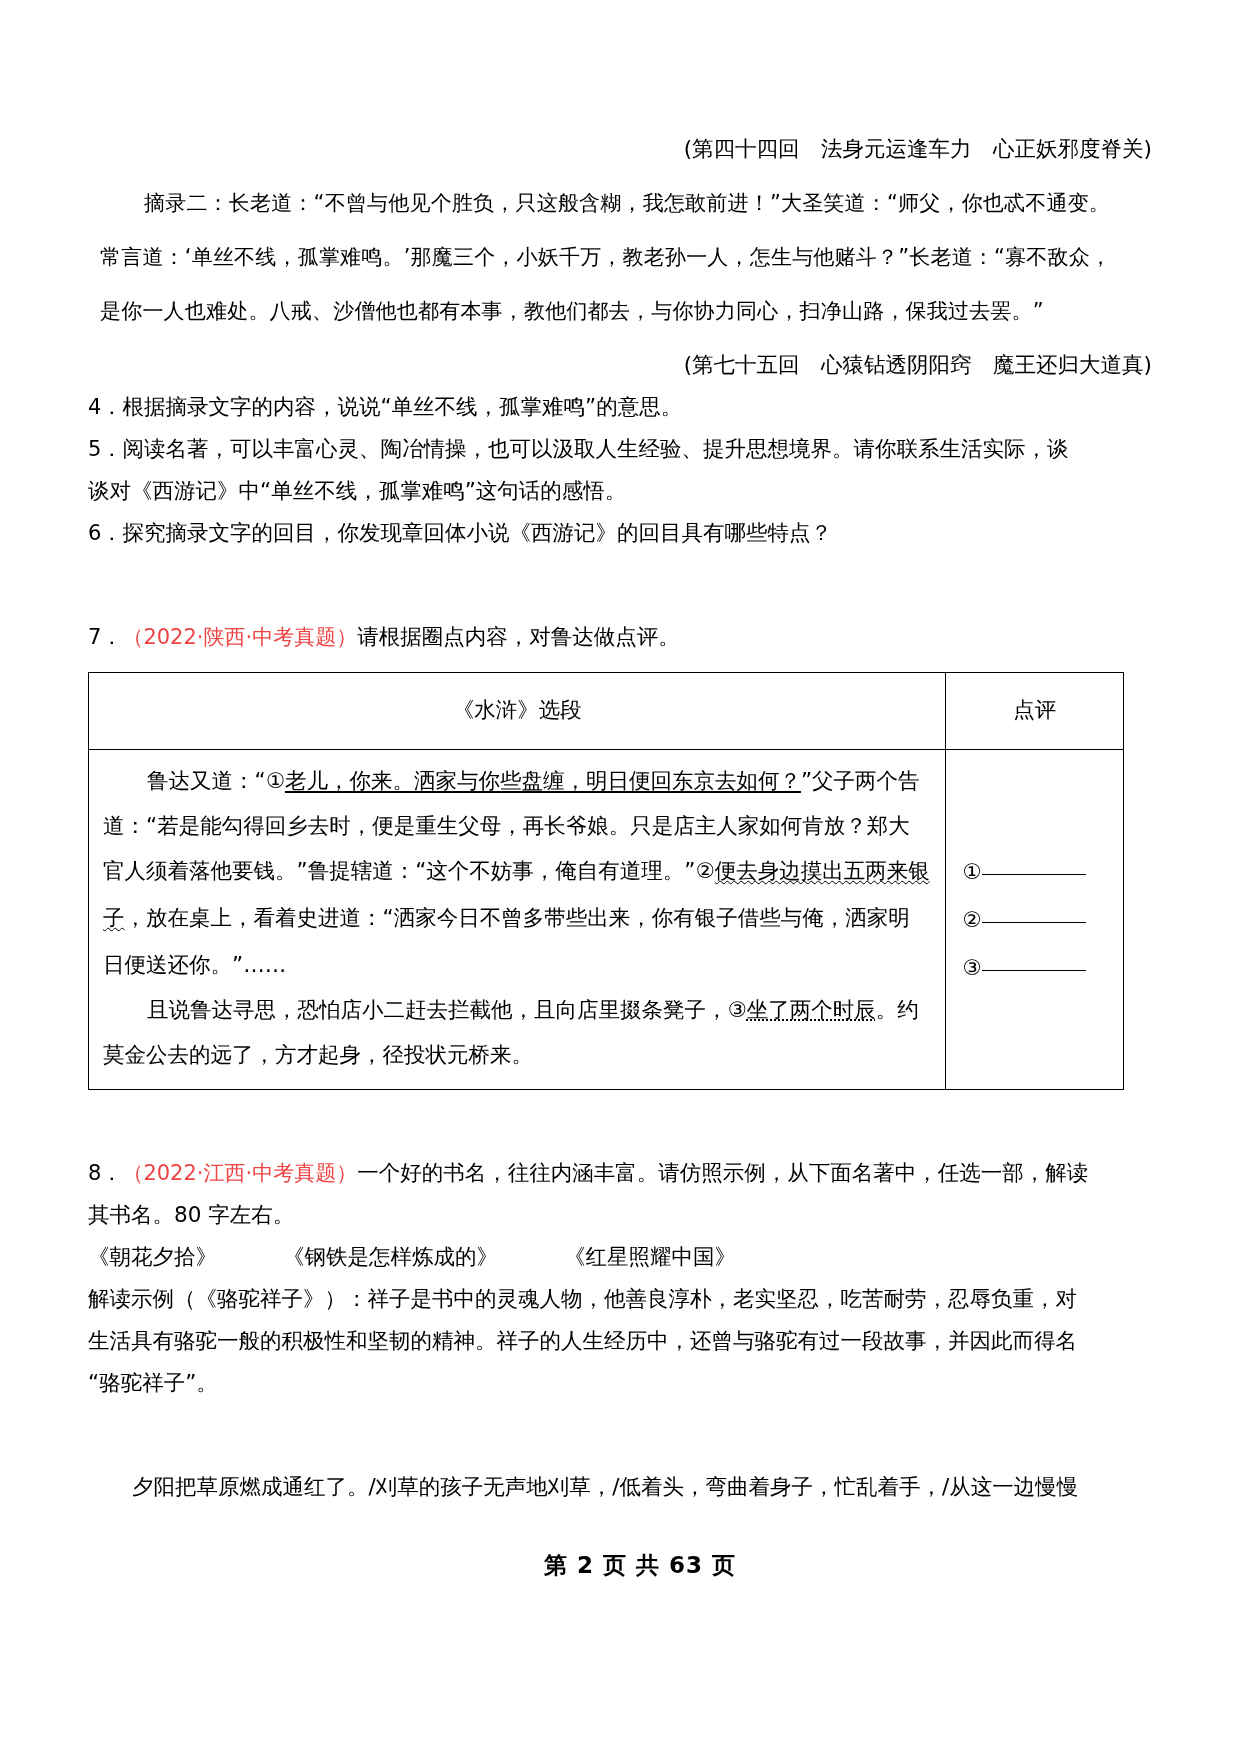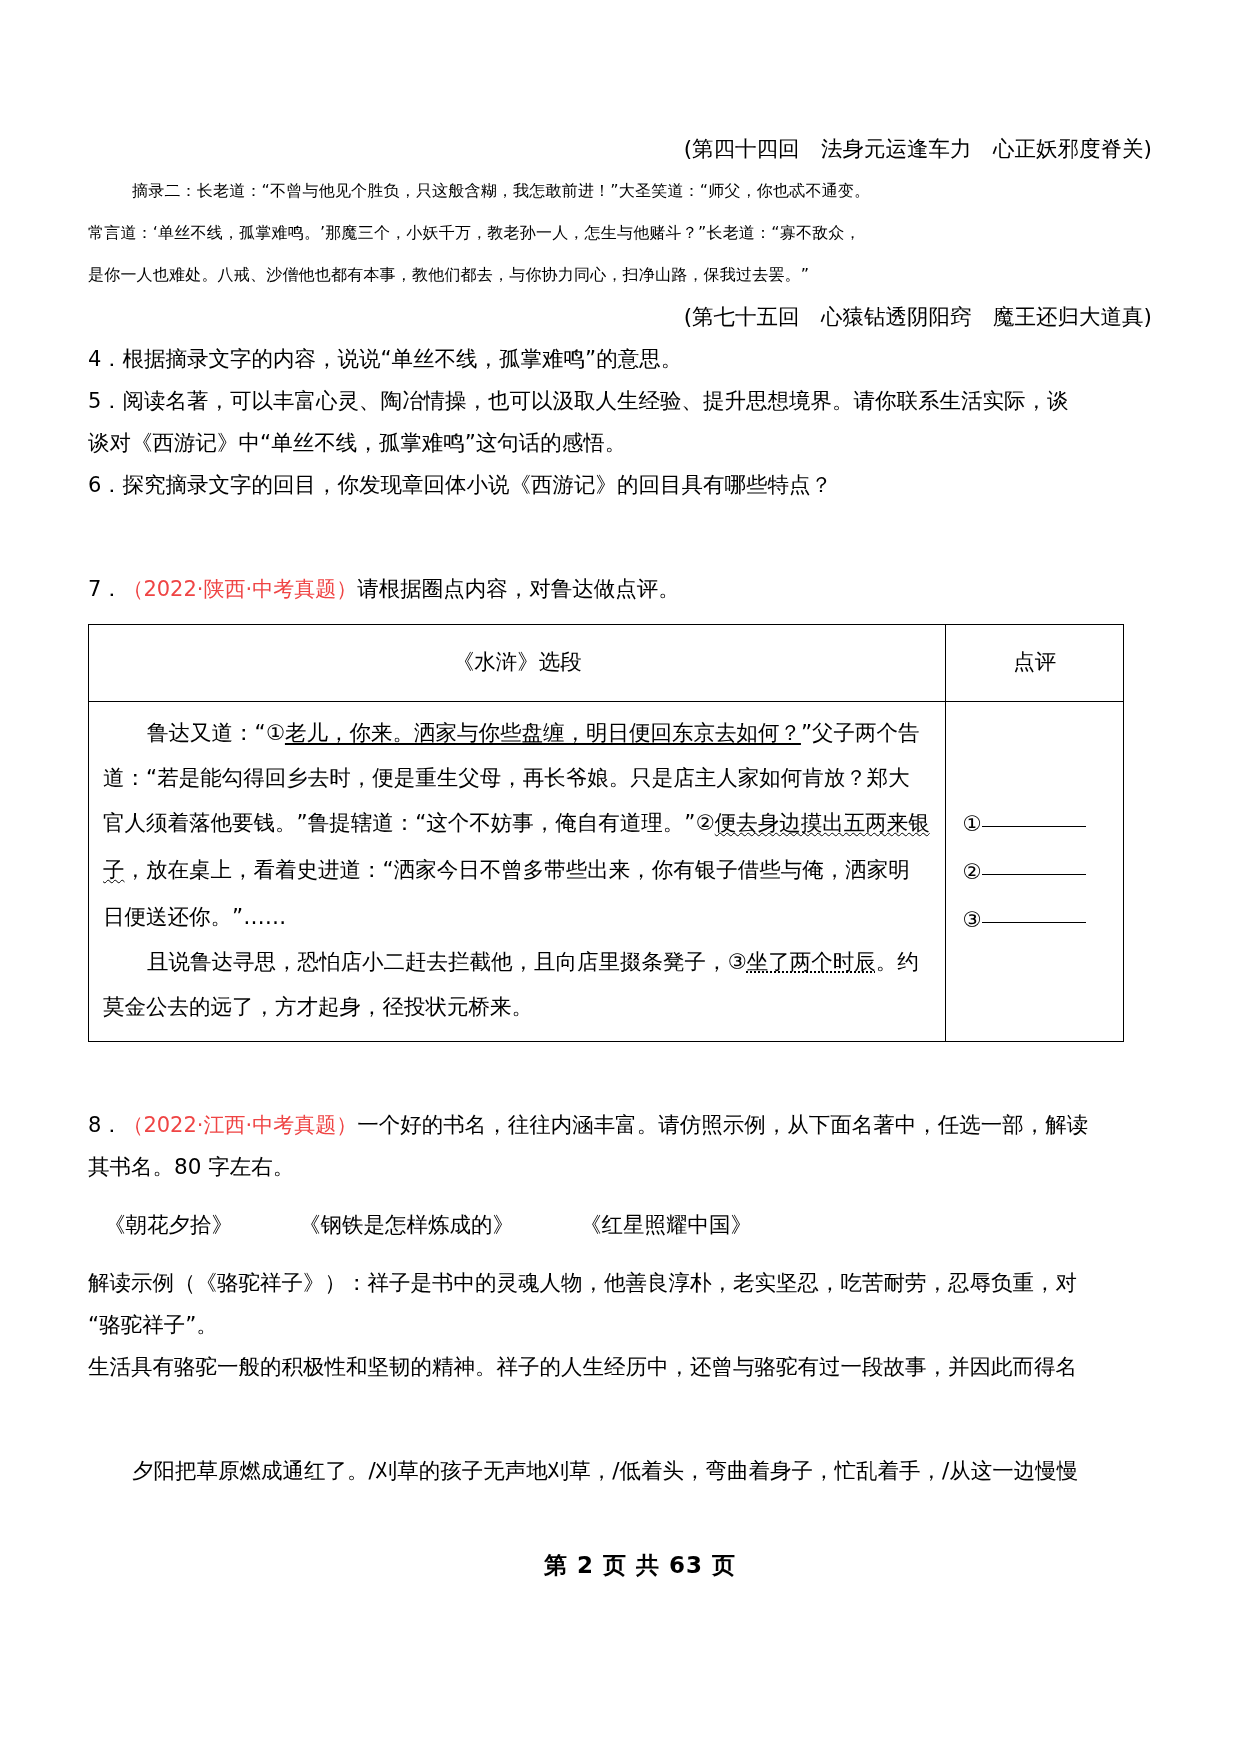--- a/index.html
+++ b/index.html
@@ -25,26 +25,26 @@
   }
   .content {
     position: absolute;
     left: 88px;
     top: 0;
     width: 1064px;
   }
 
   
   .para {
-    font-size: 16px;
+    font-size: 21px;
     line-height: 42px;
     letter-spacing: 0.2px;
     text-align: justify;
     text-justify: inter-ideograph;
-    margin: 0;
+    margin: 12px;
     word-break: break-all;
   }
   .indent2 { text-indent: 44px; }
 
   .src-line {
     font-size: 21.5px;
     line-height: 42px;
     text-align: right;
     margin: 0;
   }
@@ -134,21 +134,21 @@
     text-decoration: underline;
     text-decoration-style: dotted;
     text-decoration-thickness: 2.2px;
     text-underline-offset: 2px;
   }
 
   
   .book-row {
     font-size: 21.5px;
     line-height: 42px;
-    margin: 16px;
+    margin: 0;
     white-space: nowrap;
   }
   .book-gap-1 { display: inline-block; width: 66px; }
   .book-gap-2 { display: inline-block; width: 66px; }
 
   
   .footer {
     position: absolute;
     left: 0;
     bottom: 0;
@@ -241,22 +241,22 @@
     <p class="q-line">
       <span class="qnum">8．</span><span class="tag-red">（2022·江西·中考真题）</span><span>一个好的书名，往往内涵丰富。请仿照示例，从下面名著中，任选一部，解读</span>
     </p>
     <p class="q-line">其书名。80 字左右。</p>
 
     <p class="book-row">
       <span>《朝花夕拾》</span><span class="book-gap-1"></span><span>《钢铁是怎样炼成的》</span><span class="book-gap-2"></span><span>《红星照耀中国》</span>
     </p>
 
     <p class="q-line">解读示例（《骆驼祥子》）：祥子是书中的灵魂人物，他善良淳朴，老实坚忍，吃苦耐劳，忍辱负重，对</p>
+    <p class="q-line">生活具有骆驼一般的积极性和坚韧的精神。祥子的人生经历中，还曾与骆驼有过一段故事，并因此而得名</p>
     <p class="q-line">“骆驼祥子”。</p>
-    <p class="q-line">生活具有骆驼一般的积极性和坚韧的精神。祥子的人生经历中，还曾与骆驼有过一段故事，并因此而得名</p>
 
     <div class="spacer-lg"></div>
 
 
     <p class="q-line indent2">夕阳把草原燃成通红了。/刈草的孩子无声地刈草，/低着头，弯曲着身子，忙乱着手，/从这一边慢慢</p>
 
   </div>
 
   <div class="footer">第 2 页 共 63 页</div>
 </div>

